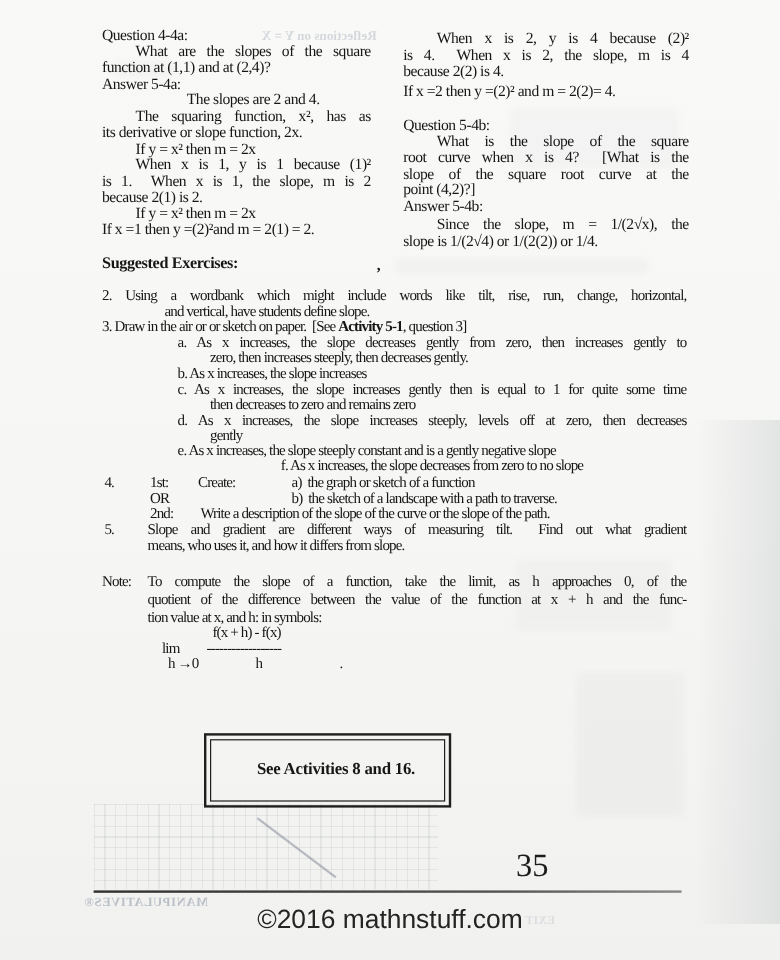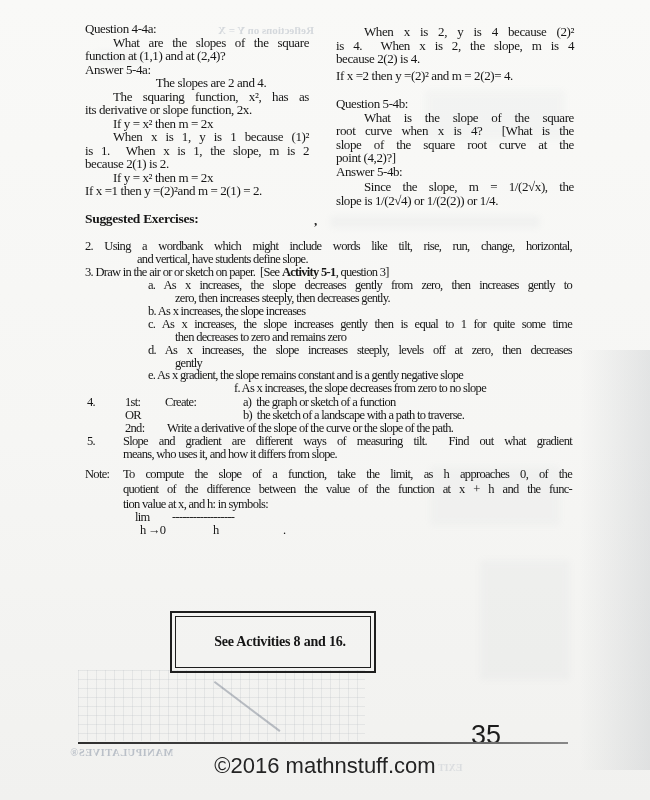--- a/index.html
+++ b/index.html
@@ -15,22 +15,22 @@
   .b{font-weight:bold;}
   .seg,.hang{position:absolute;top:0;white-space:nowrap;}
   .heading{font-weight:bold;font-size:13.5px;letter-spacing:-0.3px;}
   
   .act-box{position:absolute;left:170px;top:611px;width:196px;height:52px;
            border:2px solid #1e1e1e;padding:3px;background:transparent;}
   .act-box-inner{width:100%;height:100%;border:1.5px solid #1e1e1e;
                  display:flex;align-items:center;justify-content:center;box-sizing:border-box;padding-left:14px;}
   .act-label{font-weight:bold;font-size:14px;letter-spacing:-0.2px;}
   
-  .pagenum{position:absolute;left:430px;top:706px;width:112px;text-align:center;
-           font-family:Liberation Sans, sans-serif;font-size:27px;color:#1c1c1c;margin-top:14px;}
+  .pagenum{position:absolute;left:430px;top:706px;width:112px;text-align:left;
+           font-family:Liberation Serif, serif;font-size:27px;color:#1c1c1c;}
   .footer-rule{position:absolute;left:78px;top:742px;width:490px;height:1.8px;
                background:linear-gradient(to right,#2f2f2f,#555 70%,#888);}
   .copyright{position:absolute;left:0;top:753px;width:650px;text-align:center;
              font-family:"Liberation Sans",sans-serif;font-size:22px;color:#242424;}
   
   .ghost{position:absolute;transform:scaleX(-1);font-weight:bold;white-space:nowrap;}
   .ghost-top{left:218px;top:24px;font-size:11px;color:#9aa4b2;opacity:.38;}
   .ghost-manip{left:70px;top:747px;font-size:10.5px;color:#8d98a8;opacity:.55;letter-spacing:.5px;}
   .ghost-exit{left:438px;top:762px;font-size:10px;color:#a8b0bc;opacity:.3;}
   .stray{position:absolute;left:314px;top:213px;font-size:13px;font-weight:bold;}
@@ -97,41 +97,42 @@
         <div class="line just"><span>2. Using a wordbank which might include words like tilt, rise, run, change, horizontal,</span></div>
         <div class="line" style="padding-left: 52px;"><span>and vertical, have students define slope.</span></div>
         <div class="line"><span>3. Draw in the air or or sketch on paper.&nbsp; [See </span><span class="b">Activity 5-1</span><span>, question 3]</span></div>
         <div class="line just" style="padding-left: 63px;"><span>a. As x increases, the slope decreases gently from zero, then increases gently to</span></div>
         <div class="line" style="padding-left: 90px;"><span>zero, then increases steeply, then decreases gently.</span></div>
         <div class="line" style="padding-left: 63px;"><span>b. As x increases, the slope increases</span></div>
         <div class="line just" style="padding-left: 63px;"><span>c. As x increases, the slope increases gently then is equal to 1 for quite some time</span></div>
         <div class="line" style="padding-left: 90px;"><span>then decreases to zero and remains zero</span></div>
         <div class="line just" style="padding-left: 63px;"><span>d. As x increases, the slope increases steeply, levels off at zero, then decreases</span></div>
         <div class="line" style="padding-left: 90px;"><span>gently</span></div>
-        <div class="line" style="padding-left: 63px;"><span>e. As x gradient, the slope remains constant and is a gently negative slope</span></div>
+        <div class="line" style="padding-left: 63px;"><span>e. As x increases, the slope steeply constant and is a gently negative slope</span></div>
         <div class="line" style="padding-left: 63px; text-align: center;"><span>f. As x increases, the slope decreases from zero to no slope</span></div>
         <div class="line" style="margin-top: 1px; min-height: 12.95px;">
           <span class="seg" style="left: 2px;"><span>4.</span></span>
           <span class="seg" style="left: 40px;"><span>1st:</span></span>
           <span class="seg" style="left: 80px; text-align: center;"><span>Create:</span></span>
           <span class="seg" style="left: 158px;"><span>a)&nbsp; the graph or sketch of a function</span></span>
         </div>
         <div class="line" style="min-height: 12.95px;">
           <span class="seg" style="left: 40px;"><span>OR</span></span>
           <span class="seg" style="left: 158px;"><span>b)&nbsp; the sketch of a landscape with a path to traverse.</span></span>
         </div>
         <div class="line" style="min-height: 12.95px;">
           <span class="seg" style="left: 40px;"><span>2nd:</span></span>
-          <span class="seg" style="left: 82px;"><span>Write a derivative of the slope of the curve or the slope of the path.</span></span>
+          <span class="seg" style="left: 82px;"><span>Write a description of the slope of the curve or the slope of the path.</span></span>
         </div>
         <div class="line just" style="padding-left: 38px;"><span class="hang" style="left: 2px;"><span>5.</span></span><span>Slope and gradient are different ways of measuring tilt.&nbsp; Find out what gradient</span></div>
         <div class="line" style="padding-left: 38px;"><span>means, who uses it, and how it differs from slope.</span></div>
-        <div class="line just" style="margin-top: 7px; padding-left: 38px;"><span class="hang" style="left: 0px;"><span>Note:</span></span><span>To compute the slope of a function, take the limit, as h approaches 0, of the</span></div>
+        <div class="line just" style="margin-top: 17px; padding-left: 38px;"><span class="hang" style="left: 0px;"><span>Note:</span></span><span>To compute the slope of a function, take the limit, as h approaches 0, of the</span></div>
         <div class="line just" style="margin-top: 2px; padding-left: 38px;"><span>quotient of the difference between the value of the function at x + h and the func-</span></div>
         <div class="line" style="margin-top: 2px; padding-left: 38px;"><span>tion value at x, and h: in symbols:</span></div>
+        <div class="line" style="padding-left: 92px;"><span>f(x + h) - f(x)</span></div>
         <div class="line" style="min-height: 12.95px;">
           <span class="seg" style="left: 50px;"><span>lim</span></span>
           <span class="seg" style="left: 87px;"><span>------------------</span></span>
         </div>
         <div class="line" style="min-height: 12.95px;">
           <span class="seg" style="left: 55px;"><span>h →0</span></span>
           <span class="seg" style="left: 128px;"><span>h</span></span>
           <span class="seg" style="left: 198px;"><span>.</span></span>
         </div>
       </div>

